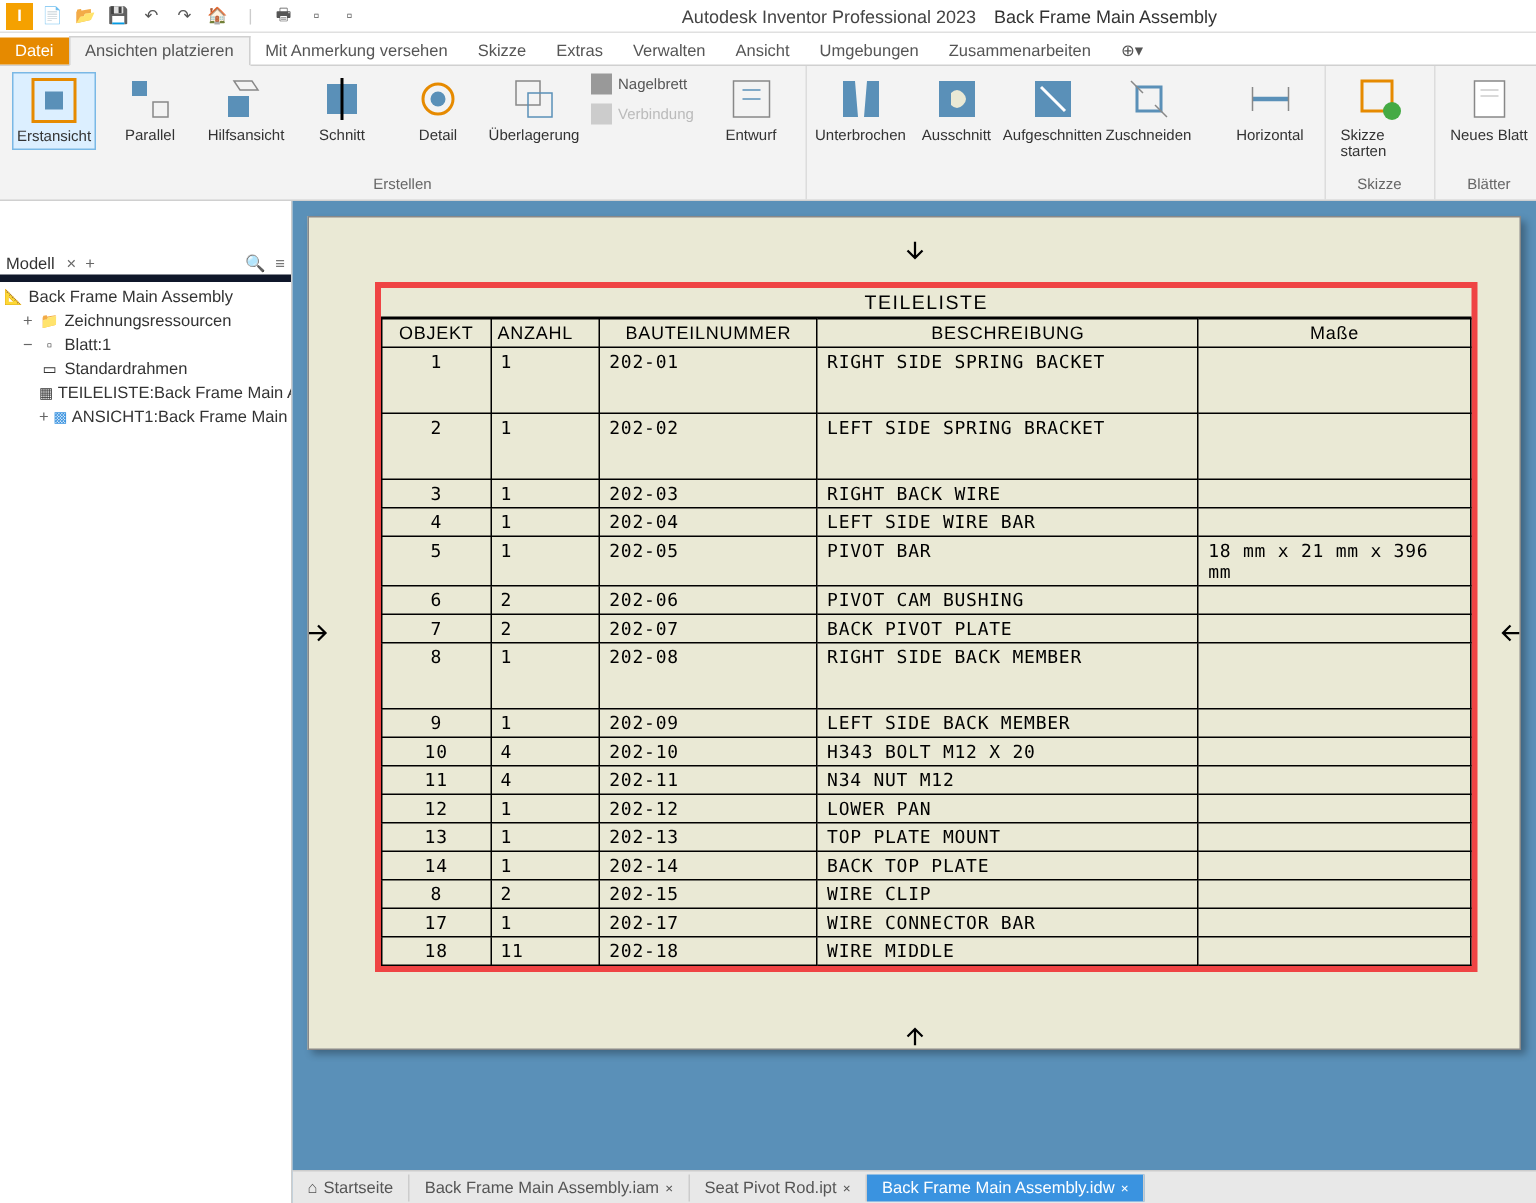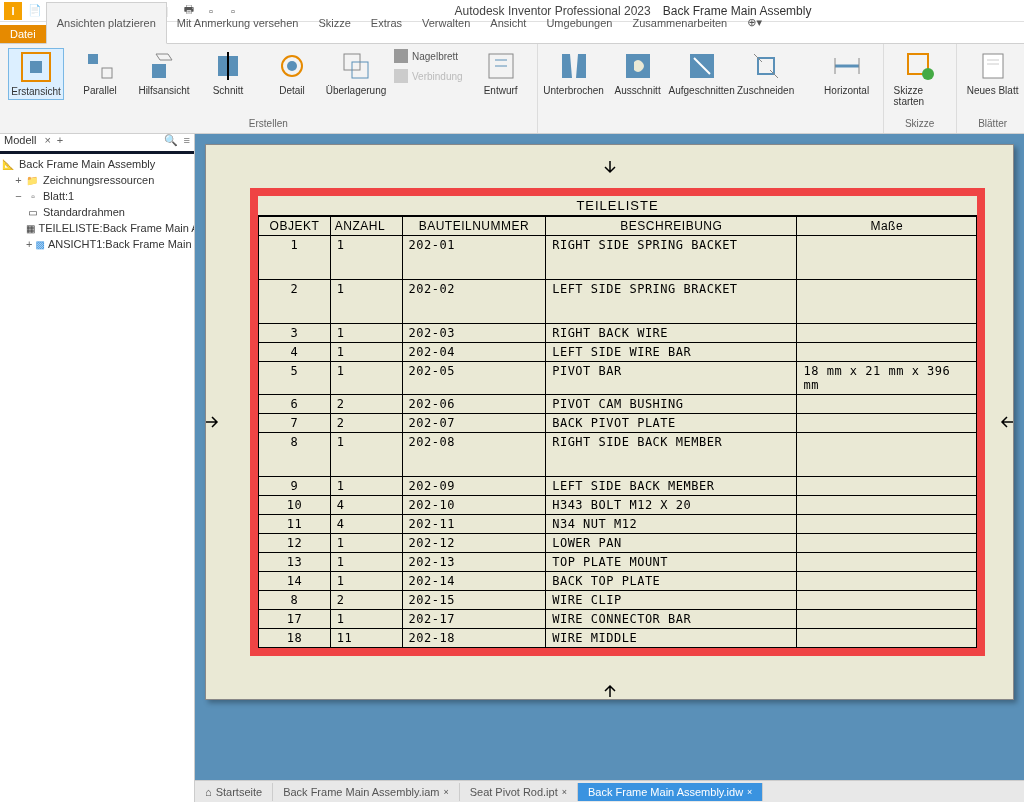--- a/index.html
+++ b/index.html
@@ -10,42 +10,42 @@
 .titlebar { height: 22px; background: #fff; display: flex; align-items: center; padding: 0 4px; gap: 6px; border-bottom: 1px solid #e0e0e0; }
 .app-badge { width: 18px; height: 18px; background: #f5a100; color: #fff; font-weight: bold; display: flex; align-items: center; justify-content: center; font-size: 11px; }
 .qat { display: flex; gap: 8px; align-items: center; }
 .qat .ic { width: 14px; height: 14px; color: #555; display: flex; align-items: center; justify-content: center; }
 .titlebar .title { margin-left: auto; margin-right: auto; color: #444; font-size: 12px; display: flex; gap: 12px; }
 .titlebar .doc { color: #333; }
 
 
 .tabs { height: 22px; display: flex; align-items: flex-end; padding-left: 0; background: #fff; border-bottom: 1px solid #d0d0d0; }
 .file-tab { background: #e68a00; color: #fff; padding: 3px 10px; font-size: 11px; }
-.tab { padding: 14px 10px; color: #555; cursor: pointer; font-size: 11px; }
+.tab { padding: 3px 10px; color: #555; cursor: pointer; font-size: 11px; }
 .tab.active { background: #f3f3f3; border: 1px solid #d0d0d0; border-bottom: 1px solid #f3f3f3; margin-bottom: -1px; }
 
 
 .ribbon { height: 90px; background: #f3f3f3; display: flex; border-bottom: 1px solid #d0d0d0; }
 .group { border-right: 1px solid #dcdcdc; padding: 4px 8px 2px; display: flex; flex-direction: column; }
 .group-row { display: flex; gap: 8px; flex: 1; align-items: flex-start; }
 .group-label { text-align: center; font-size: 10px; color: #666; padding: 2px 0; }
 .big-btn { display: flex; flex-direction: column; align-items: center; width: 56px; padding: 2px; cursor: pointer; }
 .big-btn.selected { background: #dcefff; border: 1px solid #7ab8e5; }
 .big-btn .icn { width: 32px; height: 32px; margin-bottom: 3px; }
 .big-btn .lbl { font-size: 10px; color: #333; line-height: 11px; }
 .sm-btn { display: flex; align-items: center; gap: 4px; padding: 1px 2px; font-size: 10px; color: #555; cursor: pointer; }
 .sm-icn { width: 14px; height: 14px; background: #999; }
 .sm-col { display: flex; flex-direction: column; gap: 4px; justify-content: center; }
 
 
 .main { flex: 1; display: flex; min-height: 0; }
 
 
 .browser { width: 195px; background: #fff; border-right: 1px solid #ccc; display: flex; flex-direction: column; }
-.browser-head { height: 20px; border-bottom: 3px solid #0f172a; display: flex; padding: 0 4px; gap: 6px; }
+.browser-head { height: 20px; border-bottom: 5px solid #0f172a; display: flex; align-items: center; padding: 0 4px; gap: 6px; margin-top: 34px; }
 .browser-head .title { font-size: 11px; color: #333; }
 .browser-head .x { margin-left: 2px; color: #666; cursor: pointer; }
 .browser-head .plus { color: #666; cursor: pointer; }
 .browser-head .search-ic { margin-left: auto; color: #777; cursor: pointer; }
 .browser-head .ham { color: #777; cursor: pointer; }
 .tree { padding: 2px; font-size: 11px; color: #333; overflow: hidden; }
 .tree-node { display: flex; align-items: center; gap: 3px; padding: 1px 0; white-space: nowrap; }
 .tree-node .tw { width: 9px; text-align: center; color: #666; cursor: pointer; }
 .tree-node .ic-sm { width: 14px; height: 14px; display: flex; align-items: center; justify-content: center; font-size: 10px; }
 .indent1 { padding-left: 12px; }
@@ -58,21 +58,21 @@
 
 
 .marker { position: absolute; color: #000; font-size: 18px; }
 .marker svg { width: 16px; height: 16px; }
 .m-top { top: 16px; left: 50%; transform: translateX(-50%); }
 .m-bot { bottom: 2px; left: 50%; transform: translateX(-50%); }
 .m-left { left: 0px; top: 50%; transform: translateY(-50%); }
 .m-right { right: 0px; top: 50%; transform: translateY(-50%); }
 
 
-.parts { position: absolute; left: 44px; top: 43px; right: 28px; border: 8px solid #ef4444; font-family: "ISOCPEUR", "Segoe UI", Arial, sans-serif; }
+.parts { position: absolute; left: 44px; top: 43px; right: 28px; border: 4px solid #ef4444; font-family: "ISOCPEUR", "Segoe UI", Arial, sans-serif; }
 .parts-title { text-align: center; font-size: 13px; padding: 2px 0; border-bottom: 1.5px solid #000; letter-spacing: 1px; }
 .parts table { width: 100%; border-collapse: collapse; }
 .parts th { border: 1.5px solid #000; font-size: 12px; font-weight: normal; padding: 2px 4px; letter-spacing: 0.5px; }
 .parts td { border-left: 1.5px solid #000; border-right: 1.5px solid #000; border-bottom: 1px solid #000; font-size: 12px; padding: 2px 6px; vertical-align: top; letter-spacing: 0.5px; font-family: monospace; }
 .parts tr.tall td { height: 44px; }
 .parts .c-obj { width: 10%; text-align: center; }
 .parts .c-anz { width: 10%; text-align: left; }
 .parts .c-bau { width: 20%; }
 .parts .c-bes { width: 35%; }
 .parts .c-mas { width: 25%; }

